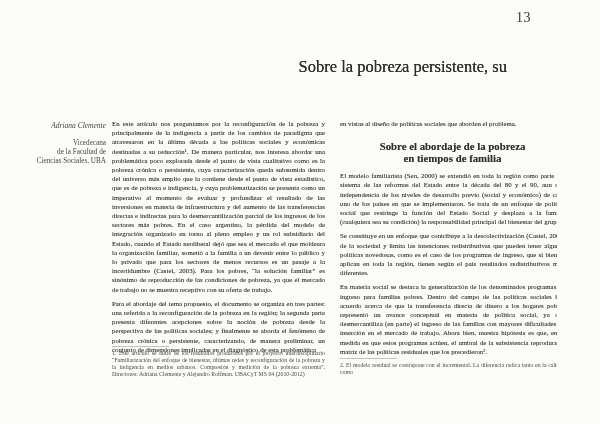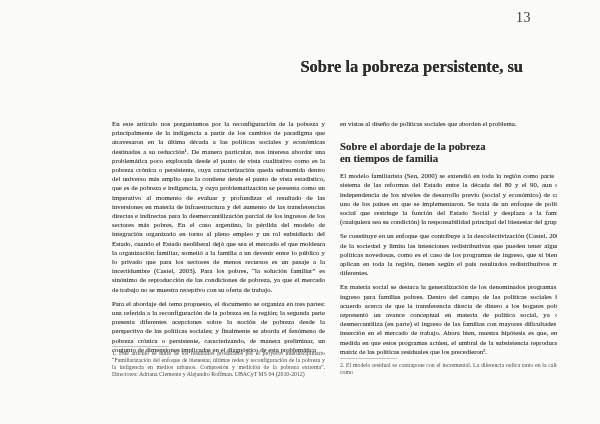--- a/index.html
+++ b/index.html
@@ -17,22 +17,22 @@
     -webkit-font-smoothing:antialiased;
   }
   .page{position:relative;width:557px;height:424px;overflow:hidden;}
 
   .pagenum{
     position:absolute;top:10px;right:26px;
     font-size:14px;color:#3a3a3a;letter-spacing:0.5px;
   }
 
   .title{
-    position:absolute;top:57px;right:34px;margin:0;
-    text-align:center;font-weight:bold;
+    position:absolute;top:57px;right:50px;margin:0;
+    text-align:center;font-weight:normal;
     font-size:16.5px;line-height:20px;color:var(--heading);
     text-shadow:0 0 0.45px currentColor;
   }
   .title span{display:block;}
 
   .author{
     position:absolute;left:30px;top:121px;width:76px;
     text-align:right;font-size:7.2px;line-height:9px;color:#464646;
   }
   .author-name{font-style:italic;font-size:7.5px;margin-bottom:9px;}
@@ -43,21 +43,21 @@
     text-align:justify;
     text-shadow:0 0 0.3px rgba(64,64,64,0.55);
   }
   .col p{margin:0 0 5px 0;}
   .col-left{left:112px;width:213px;}
   .col-right{left:340px;width:225px;}
   .col-right .intro{margin-bottom:13px;}
 
   .heading{
     margin:0 0 7px 0;
-    text-align:left;font-size:10.8px;line-height:11.5px;
+    text-align:center;font-size:10.8px;line-height:11.5px;
     font-weight:bold;color:var(--heading);
   }
   .heading span{display:block;}
 
   .footnote{
     position:absolute;width:213px;
     font-size:5.8px;line-height:7px;color:#4a4a48;
     text-align:justify;
   }
   .footnote p{margin:0;}
@@ -69,20 +69,26 @@
 <body>
 
 <div class="page">
 
   <div class="pagenum">13</div>
 
   <h1 class="title">
     <span>Sobre la pobreza persistente, su</span>
   </h1>
 
+  <div class="author">
+    <div class="author-name">Adriana Clemente</div>
+    <div class="author-role">Vicedecana</div>
+    <div class="author-role">de la Facultad de</div>
+    <div class="author-role">Ciencias Sociales, UBA</div>
+  </div>
 
   <div class="col col-left">
     <p>En este artículo nos preguntamos por la reconfiguración de la pobreza y principalmente de la indigencia a partir de los cambios de paradigma que atravesaron en la última década a las políticas sociales y económicas destinadas a su reducción¹. De manera particular, nos interesa abordar una problemática poco explorada desde el punto de vista cualitativo como es la pobreza crónica o persistente, cuya caracterización queda subsumida dentro del universo más amplio que la contiene desde el punto de vista estadístico, que es de pobreza e indigencia, y cuya problematización se presenta como un imperativo al momento de evaluar y profundizar el resultado de las inversiones en materia de infraestructura y del aumento de las transferencias directas e indirectas para la desmercantilización parcial de los ingresos de los sectores más pobres. En el caso argentino, la pérdida del modelo de integración organizado en torno al pleno empleo y un rol subsidiario del Estado, cuando el Estado neoliberal dejó que sea el mercado el que moldeara la organización familiar, sometió a la familia a un devenir entre lo público y lo privado que para los sectores de menos recursos es un pasaje a la incertidumbre (Castel, 2003). Para los pobres, “la solución familiar” es sinónimo de reproducción de las condiciones de pobreza, ya que el mercado de trabajo no se muestra receptivo con su oferta de trabajo.</p>
     <p>Para el abordaje del tema propuesto, el documento se organiza en tres partes: una referida a la reconfiguración de la pobreza en la región; la segunda parte presenta diferentes acepciones sobre la noción de pobreza desde la perspectiva de las políticas sociales; y finalmente se aborda el fenómeno de pobreza crónica o persistente, caracterizando, de manera preliminar, un conjunto de dimensiones implicadas en el diagnóstico de esta problemática</p>
   </div>
 
   <div class="footnote fn-left">
     <div class="fn-rule"></div>
     <p>1. Este artículo se nutre de los resultados producidos por el proyecto interdisciplinario “Familiarización del enfoque de bienestar, últimas redes y reconfiguración de la pobreza y la indigencia en medios urbanos. Compresión y medición de la pobreza extrema”. Directores: Adriana Clemente y Alejandro Roffman. UBACyT MS 04 (2010-2012)</p>
   </div>

